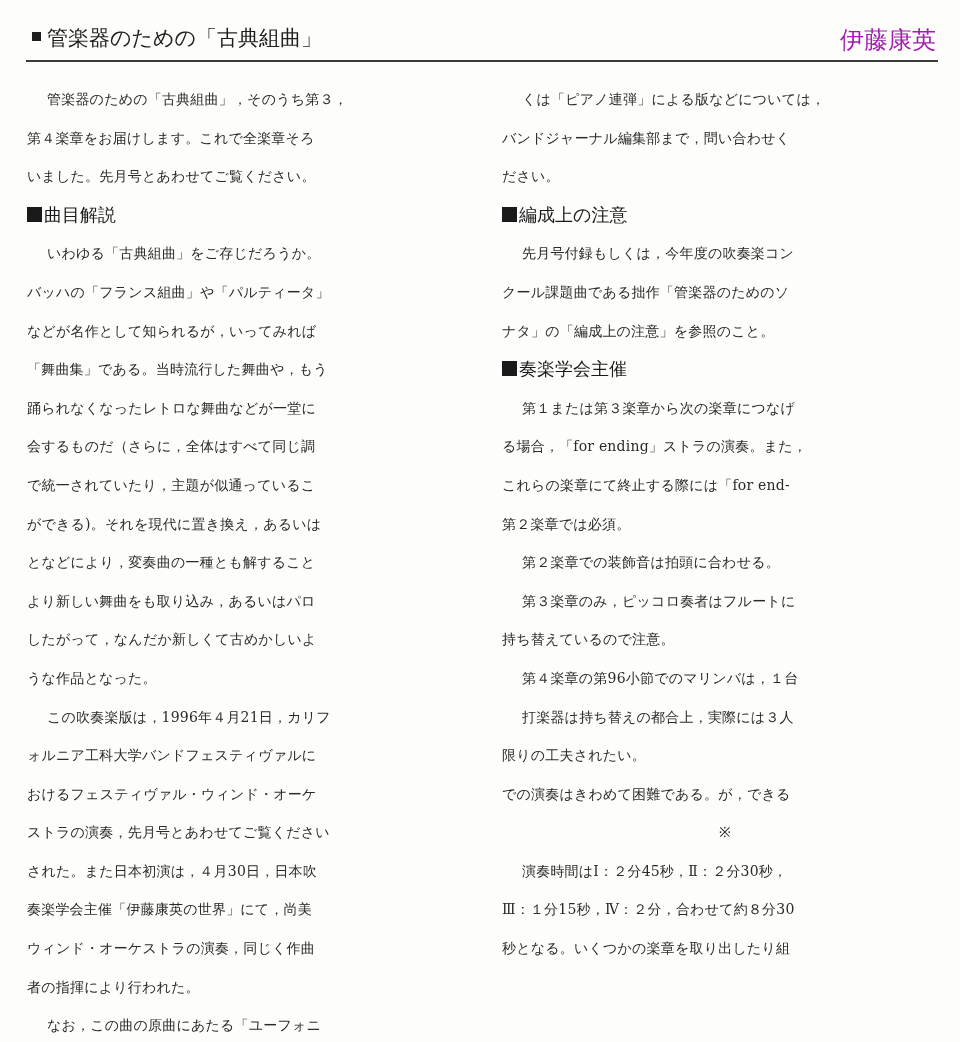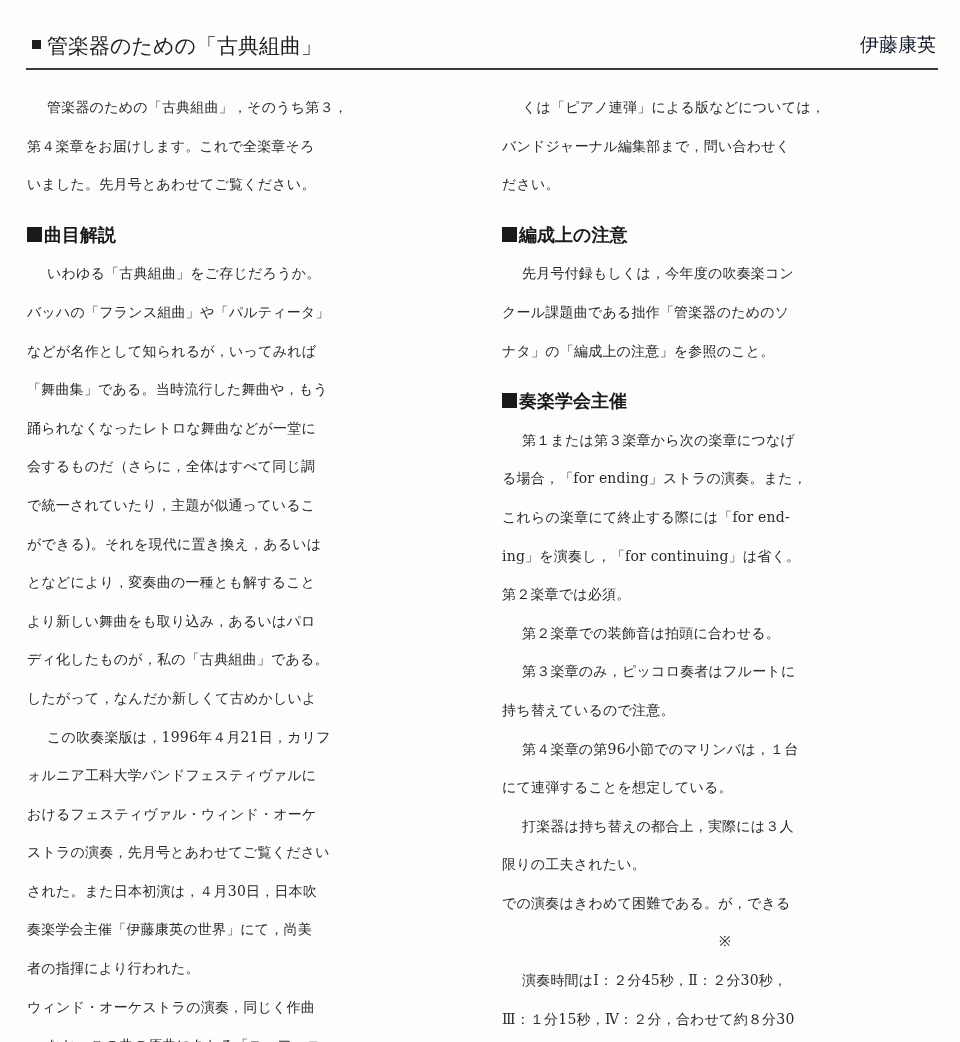--- a/index.html
+++ b/index.html
@@ -10,21 +10,21 @@
     body {
       width: 960px;
       height: 1042px;
       position: relative;
       overflow: hidden;
       color: #2a2a2a;
       font-family: "DejaVu Serif", "Liberation Serif", serif;
     }
     .page {
       position: absolute;
-      left: 0; top: 16px;
+      left: 0; top: 8px;
       width: 960px; height: 812px;
     }
     .header {
       position: absolute;
       left: 26px;
       top: 10px;
       width: 912px;
       height: 42px;
       border-bottom: 2px solid #3a3a3a;
     }
@@ -44,22 +44,22 @@
       height: 9px;
       background: #1e1e1e;
       margin-right: 6px;
       vertical-align: 4px;
     }
     .header-author {
       position: absolute;
       right: 2px;
       top: 6px;
       font-family: Liberation Serif, serif;
-      font-size: 19px;
-      color: #0f172a;
+      font-size: 24px;
+      color: #a21caf;
       white-space: nowrap;
     }
     .column {
       position: absolute;
       top: 72px;
       width: 448px;
     }
     .col-left { left: 27px; }
     .col-right { left: 502px; width: 446px; }
 
@@ -69,25 +69,24 @@
       font-size: 14px;
       white-space: nowrap;
       letter-spacing: 0.2px;
     }
     .line.indent { padding-left: 20px; }
     .line.center { text-align: center; }
     .section-heading {
       height: 38.6px;
       line-height: 38.6px;
       font-family: "DejaVu Sans", "Liberation Sans", sans-serif;
-      font-weight: bold;
+      font-weight: normal;
       font-size: 18px;
       color: #1a1a1a;
       white-space: nowrap;
-      margin-top: 12px;
     }
     .section-heading .sq {
       display: inline-block;
       width: 15px;
       height: 15px;
       background: #1a1a1a;
       margin-right: 2px;
       vertical-align: -1px;
     }
     .bottom-strip {
@@ -119,62 +118,60 @@
     <div class="line indent">いわゆる「古典組曲」をご存じだろうか。</div>
     <div class="line">バッハの「フランス組曲」や「パルティータ」</div>
     <div class="line">などが名作として知られるが，いってみれば</div>
     <div class="line">「舞曲集」である。当時流行した舞曲や，もう</div>
     <div class="line">踊られなくなったレトロな舞曲などが一堂に</div>
     <div class="line">会するものだ（さらに，全体はすべて同じ調</div>
     <div class="line">で統一されていたり，主題が似通っているこ</div>
     <div class="line">ができる)。それを現代に置き換え，あるいは</div>
     <div class="line">となどにより，変奏曲の一種とも解すること</div>
     <div class="line">より新しい舞曲をも取り込み，あるいはパロ</div>
-    <div class="line">ディ化したものが，私の「古典組曲」である。</div>
     <div class="line">したがって，なんだか新しくて古めかしいよ</div>
+    <div class="line">うな作品となった。</div>
 
     <div class="line indent">この吹奏楽版は，1996年４月21日，カリフ</div>
     <div class="line">ォルニア工科大学バンドフェスティヴァルに</div>
     <div class="line">おけるフェスティヴァル・ウィンド・オーケ</div>
     <div class="line">ストラの演奏，先月号とあわせてご覧ください</div>
     <div class="line">された。また日本初演は，４月30日，日本吹</div>
     <div class="line">奏楽学会主催「伊藤康英の世界」にて，尚美</div>
+    <div class="line">ウィンド・オーケストラの演奏，同じく作曲</div>
     <div class="line">者の指揮により行われた。</div>
-    <div class="line">ウィンド・オーケストラの演奏，同じく作曲</div>
 
     <div class="line indent">なお，この曲の原曲にあたる「ユーフォニ</div>
 
   </div>
 
   <div class="column col-right">
     <div class="line indent">くは「ピアノ連弾」による版などについては，</div>
     <div class="line">バンドジャーナル編集部まで，問い合わせく</div>
     <div class="line">ださい。</div>
 
     <div class="section-heading"><span class="sq"></span><span>編成上の注意</span></div>
     <div class="line indent">先月号付録もしくは，今年度の吹奏楽コン</div>
     <div class="line">クール課題曲である拙作「管楽器のためのソ</div>
     <div class="line">ナタ」の「編成上の注意」を参照のこと。</div>
 
     <div class="section-heading"><span class="sq"></span><span>奏楽学会主催</span></div>
 
     <div class="line indent">第１または第３楽章から次の楽章につなげ</div>
     <div class="line">る場合，「for ending」ストラの演奏。また，</div>
     <div class="line">これらの楽章にて終止する際には「for end-</div>
-    <div class="line">ing」を演奏し，「for continuing」は省く。</div>
 
     <div class="line">第２楽章では必須。</div>
 
     <div class="line indent">第２楽章での装飾音は拍頭に合わせる。</div>
 
     <div class="line indent">第３楽章のみ，ピッコロ奏者はフルートに</div>
     <div class="line">持ち替えているので注意。</div>
 
     <div class="line indent">第４楽章の第96小節でのマリンバは，１台</div>
-    <div class="line">にて連弾することを想定している。</div>
 
     <div class="line indent">打楽器は持ち替えの都合上，実際には３人</div>
     <div class="line">限りの工夫されたい。</div>
     <div class="line">での演奏はきわめて困難である。が，できる</div>
 
     <div class="line center">※</div>
 
     <div class="line indent">演奏時間はⅠ：２分45秒，Ⅱ：２分30秒，</div>
     <div class="line">Ⅲ：１分15秒，Ⅳ：２分，合わせて約８分30</div>
     <div class="line">秒となる。いくつかの楽章を取り出したり組</div>

